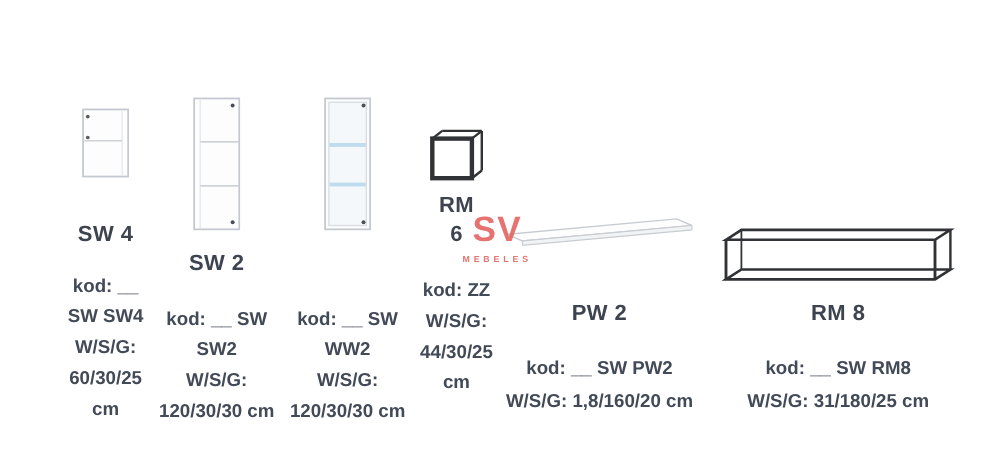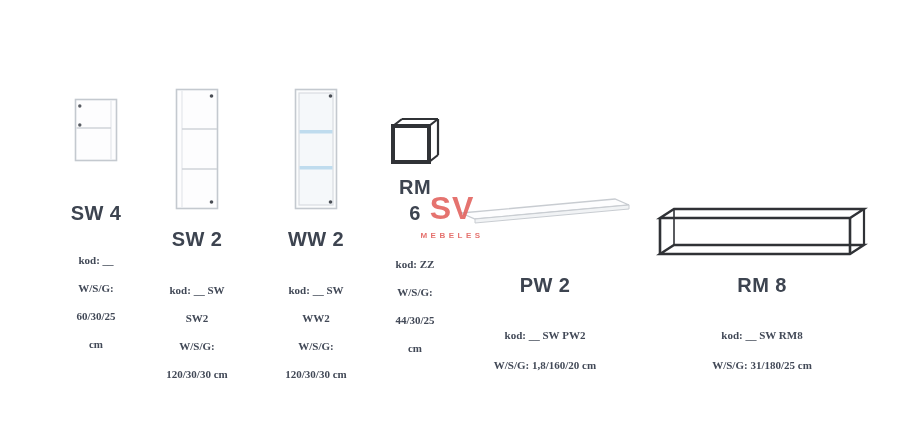--- a/index.html
+++ b/index.html
@@ -18,23 +18,22 @@
   .title{
     position:absolute;left:0;right:0;
     text-align:center;
     font-size:20px;font-weight:700;color:#3d4450;
     letter-spacing:.4px;line-height:26px;
   }
   .title.narrow{left:50%;right:auto;width:44px;margin-left:-22px;}
   .spec{
     position:absolute;left:0;right:0;
     text-align:center;
-    font-size:11px;font-weight:600;color:#424957;
+    font-size:17px;font-weight:600;color:#424957;
     line-height:28px;
-    font-family:Liberation Serif, serif;
   }
   .spec.wide{line-height:30px;}
   .watermark{
     position:absolute;left:410px;top:186px;width:84px;
     text-align:center;z-index:5;opacity:.88;
   }
   .watermark .wm-big{
     font-size:32px;font-weight:700;line-height:44px;
     color:#e2605c;letter-spacing:1px;
   }
@@ -55,20 +54,21 @@
         <rect x="1.5" y="1.5" width="41" height="61" fill="#fdfdfe" stroke="#c4c9cf" stroke-width="1.6"></rect>
         <line x1="37" y1="2.5" x2="37" y2="61.5" stroke="#e7e9ec" stroke-width="1.3"></line>
         <line x1="2.5" y1="30" x2="37" y2="30" stroke="#cfd3d8" stroke-width="1.4"></line>
         <circle cx="5.8" cy="8" r="1.7" fill="#595d64"></circle>
         <circle cx="5.8" cy="27" r="1.7" fill="#595d64"></circle>
       </svg>
     </div>
     <div class="title" style="top:200px;">SW 4</div>
     <div class="spec" style="top:246px;">
       <div>kod: __</div>
+      <div>SW SW4</div>
       <div>W/S/G:</div>
       <div>60/30/25</div>
       <div>cm</div>
     </div>
   </div>
 
   <div class="card" style="left:132px;width:130px;">
     <div class="art" style="top:88px;">
       <svg width="44" height="122" viewBox="0 0 44 122">
         <rect x="1.5" y="1.5" width="41" height="119" fill="#fdfdfe" stroke="#c4c9cf" stroke-width="1.6"></rect>
@@ -92,21 +92,20 @@
     <div class="art" style="top:88px;">
       <svg width="44" height="122" viewBox="0 0 44 122">
         <rect x="1.5" y="1.5" width="41" height="119" fill="#fbfcfd" stroke="#c4c9cf" stroke-width="1.6"></rect>
         <rect x="5" y="5" width="34" height="112" fill="#f5f8fa" stroke="#d9dde1" stroke-width="1.2"></rect>
         <rect x="5.5" y="42" width="33" height="3.5" fill="#bfdcee"></rect>
         <rect x="5.5" y="78" width="33" height="3.5" fill="#bfdcee"></rect>
         <circle cx="36.5" cy="8" r="1.8" fill="#4a4e55"></circle>
         <circle cx="36.5" cy="114" r="1.8" fill="#4a4e55"></circle>
       </svg>
     </div>
-    <div class="title" style="top:226px;">WW 2</div>
     <div class="spec" style="top:276px;">
       <div>kod: __ SW</div>
       <div>WW2</div>
       <div>W/S/G:</div>
       <div>120/30/30 cm</div>
     </div>
   </div>
 
   <div class="card" style="left:360px;width:110px;">
     <div class="art" style="top:116px;">

